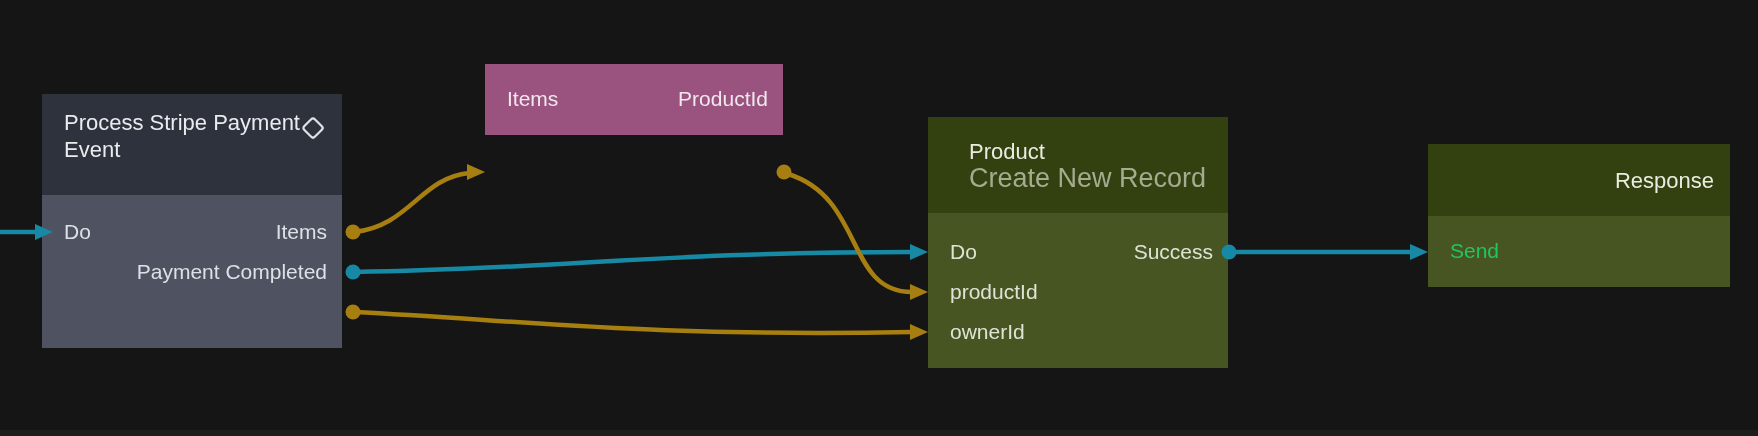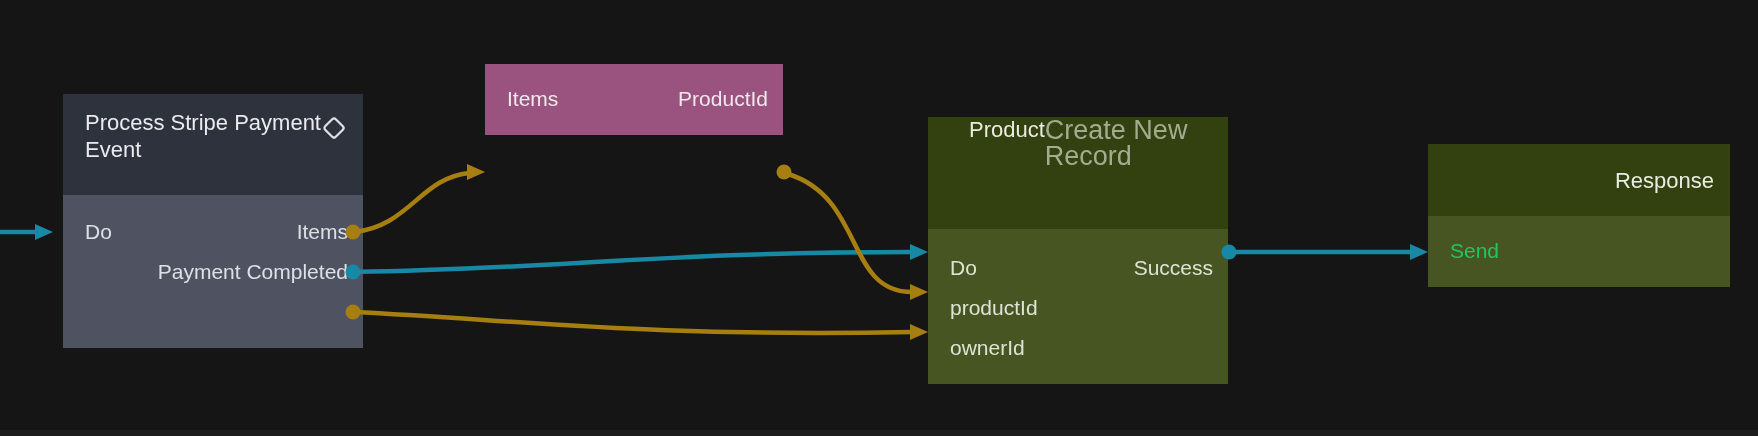--- a/index.html
+++ b/index.html
@@ -17,36 +17,36 @@
   .title { font-size:22px; line-height:27px; color:#e9ebee; }
   .subtitle { font-size:27px; line-height:26px; color:#a4ac90; }
   .bd { }
   .prow {
     height:40px; display:flex; align-items:center;
     justify-content:space-between; padding:0 15px 0 22px;
   }
   .pl, .pr { font-size:21px; color:#e2e5e3; white-space:nowrap; }
 
   
-  #n0 { left:63px; top:94px; width:300px; }
+  #n0 { left:42px; top:94px; width:300px; }
   #n0 .hd { height:101px; background:#2e323d; align-items:flex-start; padding-top:15px; }
   #n0 .bd { height:153px; background:#4e5261; padding-top:17px; }
   #n0 .pl, #n0 .pr { color:#dde0e5; }
   .diamond { width:26px; height:26px; margin-top:6px; flex:none; }
 
   
   #n1 { left:485px; top:64px; width:298px; }
   #n1 .hd { height:73px; background:#69224e; }
   #n1 .bd { height:71px; background:#9a527e; padding-top:15px; }
   #n1 .title { color:#f1e5ec; }
   #n1 .pl, #n1 .pr { color:#f3e7ee; }
 
   
   #n2 { left:928px; top:117px; width:300px; }
-  #n2 .hd { height:112px; background:#334010; flex-direction:row; align-items:flex-start; justify-content:center;padding-left:41px; }
+  #n2 .hd { height:96px; background:#334010; flex-direction:column; align-items:flex-start; justify-content:center;padding-left:41px; }
   #n2 .bd { height:155px; background:#475523; padding-top:19px; }
   #n2 .title { color:#e9ece0; line-height:26px; }
   #n2 .pl, #n2 .pr { color:#dfe3d5; }
 
   
   #n3 { left:1428px; top:144px; width:302px;text-align:right; }
   #n3 .hd { height:72px; background:#334010; }
   #n3 .bd { height:71px; background:#475523; padding-top:15px; }
   #n3 .title { color:#e9ece0; }
   #n3 .pl, #n3 .pr { color:#22c55e; }

